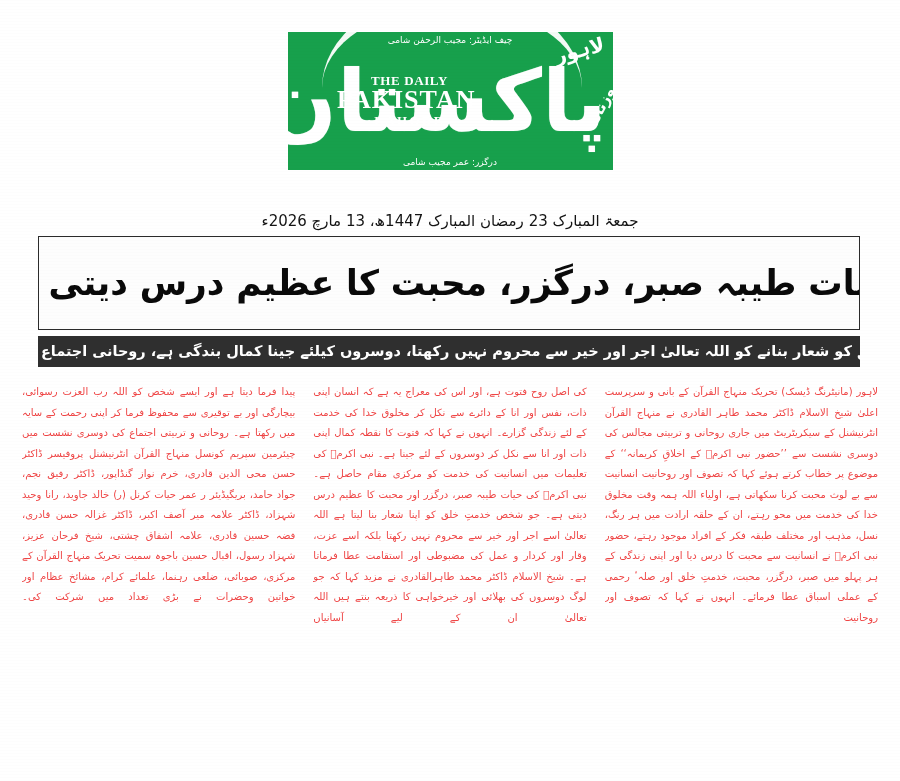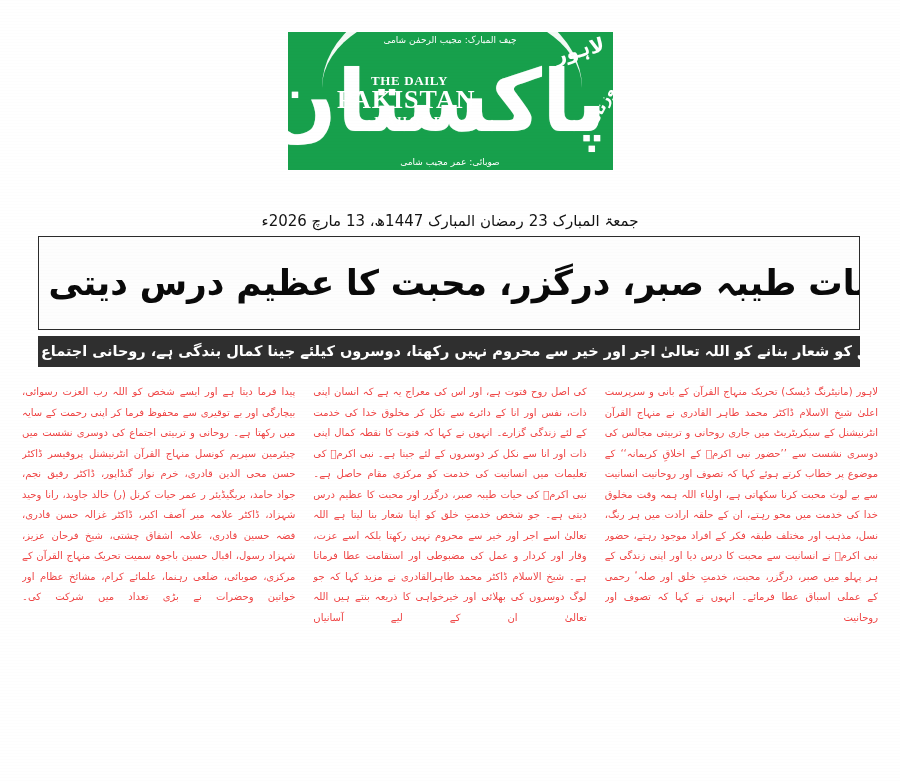--- a/index.html
+++ b/index.html
@@ -222,35 +222,35 @@
   }
 </style>
 </head>
 <body>
 
 <div class="masthead-wrap">
   <div class="masthead">
 
     <div class="mh-swoosh"></div>
 
-    <div class="mh-credit">چیف المبارک: مجیب الرحمٰن شامی</div>
+    <div class="mh-credit">چیف ایڈیٹر: مجیب الرحمٰن شامی</div>
 
     <div class="mh-urdu-main">پاکستان</div>
 
     <div class="mh-lahore-tag">لاہور</div>
 
     <div class="mh-rozn">روزنامہ</div>
 
     <div class="mh-en">
       <div class="l1">THE DAILY</div>
       <div class="l2">PAKISTAN</div>
       <div class="l3">LAHORE</div>
     </div>
 
-    <div class="mh-foot">صوبائی: عمر مجیب شامی</div>
+    <div class="mh-foot">درگزر: عمر مجیب شامی</div>
   </div>
 </div>
 
 <div class="dateline">جمعۃ المبارک 23 رمضان المبارک 1447ھ، 13 مارچ 2026ء</div>
 
 <div class="headline-box">
   <div class="headline-text">نبی اکرمؐ کی حیات طیبہ صبر، درگزر، محبت کا عظیم درس دیتی ہے: طاہرالقادری</div>
 </div>
 
 <div class="subhead-bar">

